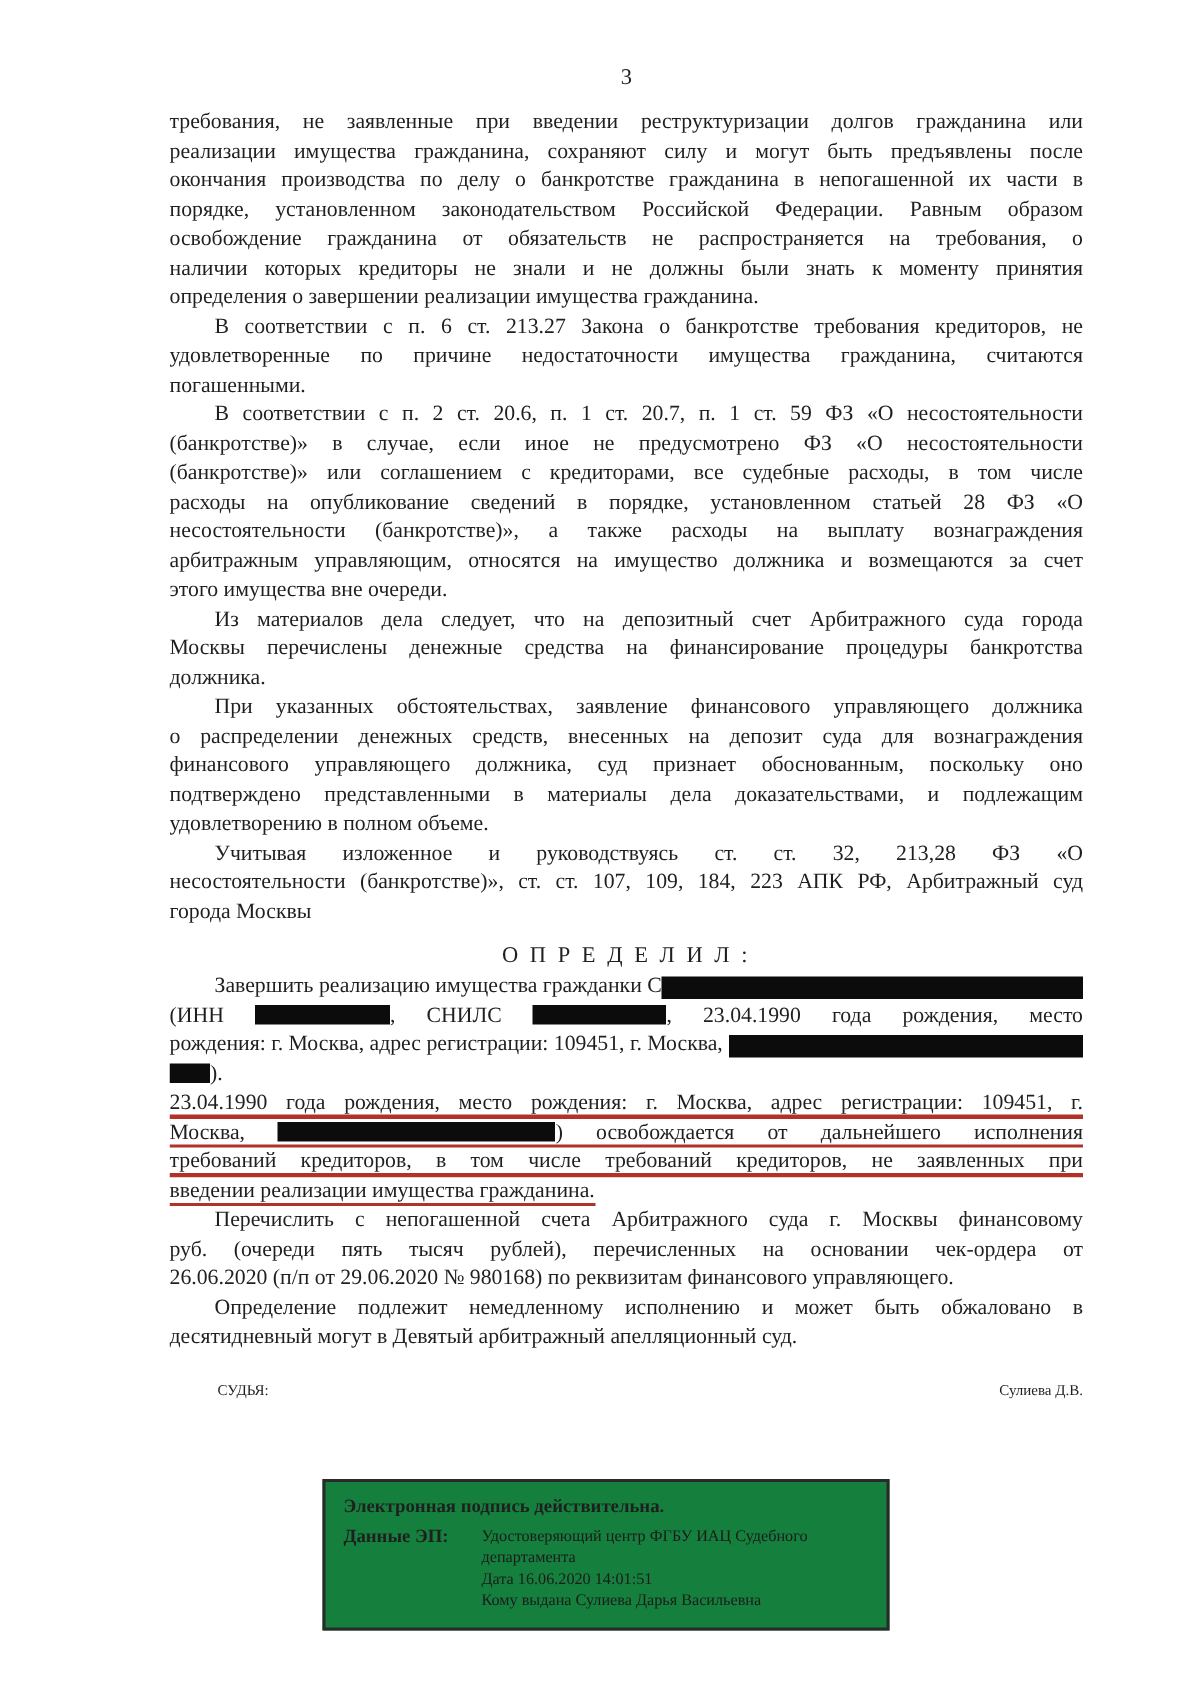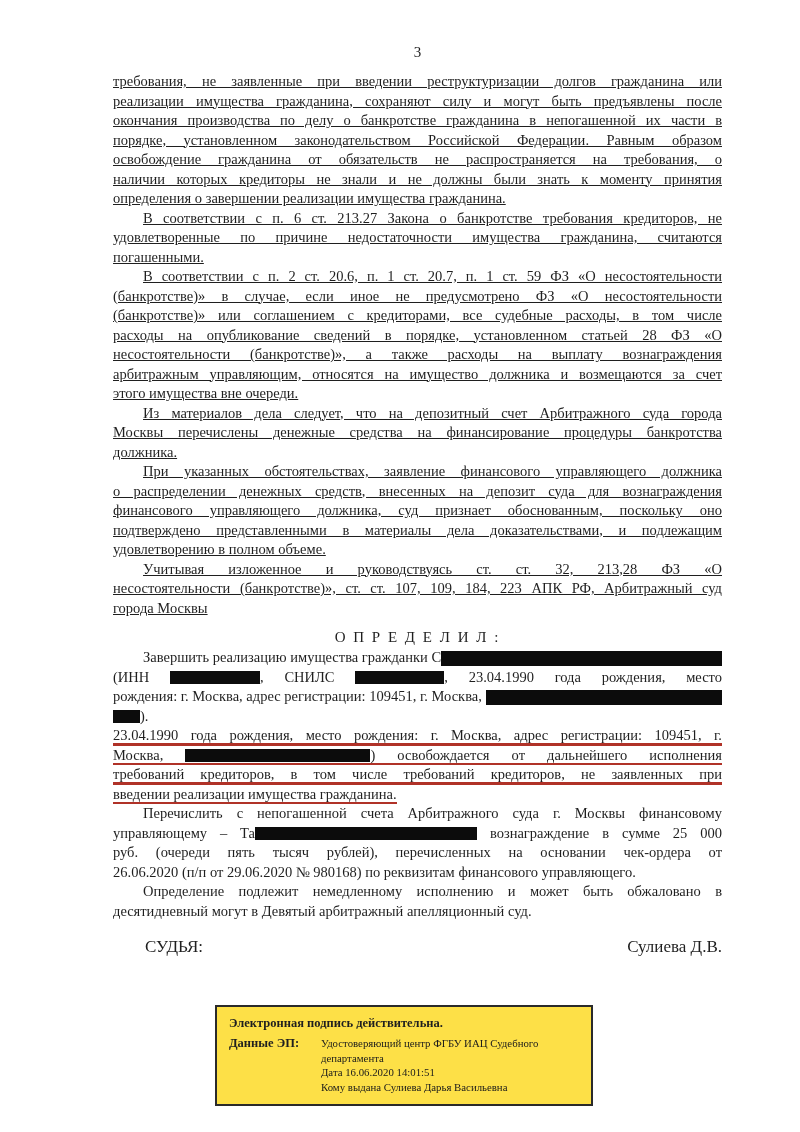--- a/index.html
+++ b/index.html
@@ -11,21 +11,21 @@
   *{margin:0;padding:0;box-sizing:border-box;}
   html,body{background:#ffffff;}
   body{
     width:800px;height:1132px;position:relative;overflow:hidden;
     font-family:"Liberation Serif","DejaVu Serif",serif;
     color:var(--ink);
   }
   .sheet{position:absolute;left:0;top:0;width:800px;height:1132px;background:#fff;}
   .column{position:absolute;left:113px;top:0;width:609px;}
   .page-number{margin-top:44px;text-align:center;font-size:15px;height:20px;}
-  .body-text{margin-top:8px;text-decoration:underline;}
+  .body-text{margin-top:8px;}
   .para{}
   .line{
     height:19.5px;line-height:19.5px;overflow:hidden;
     font-size:14.5px;
     text-align:justify;text-align-last:justify;
     white-space:normal;
   }
   .line.left{text-align-last:left;}
   .line.ind{padding-left:30px;}
   .line.flexline{display:flex;align-items:center;justify-content:flex-end;}
@@ -35,27 +35,27 @@
     vertical-align:-2px;
   }
   .flexline .bar.fill{flex:1 1 auto;height:15px;margin-top:1px;}
   .u{border-bottom:3px solid var(--red);}
   .heading{
     margin-top:8px;height:22px;line-height:22px;
     text-align:center;font-size:15px;letter-spacing:2px;
   }
   .judge-row{
     display:flex;justify-content:space-between;
-    margin-top:16px;font-size:17px;height:20px;line-height:20px;
+    margin-top:16px;font-size:10px;height:20px;line-height:20px;
   }
   .judge-row .label{padding-left:32px;}
   .stamp{
     margin-top:48px;margin-left:102px;width:378px;
     border:2px solid var(--border);
-    padding:8px 12px 10px 12px;background:#fde047;
+    padding:8px 12px 10px 12px;background:#15803d;
   }
   .stamp-title{font-size:12.5px;font-weight:bold;line-height:17px;}
   .stamp-row{display:flex;margin-top:4px;}
   .stamp-label{flex:0 0 92px;font-size:12.5px;font-weight:bold;line-height:15px;}
   .stamp-details{flex:1 1 auto;}
   .stamp-detail{font-size:10.8px;line-height:14.6px;color:#1b1b1b;}
 </style>
 </head>
 <body>
 
@@ -123,21 +123,20 @@
           <div class="line left"><span class="bar" style="width: 27px;"></span><span class="t">).</span></div>
         </div>
         <div class="para">
           <div class="line just"><span class="u"><span class="t">23.04.1990 года рождения, место рождения: г. Москва, адрес регистрации: 109451, г.</span></span></div>
           <div class="line just"><span class="u"><span class="t">Москва, </span><span class="bar" style="width: 185px;"></span><span class="t">) освобождается от дальнейшего исполнения</span></span></div>
           <div class="line just"><span class="u"><span class="t">требований кредиторов, в том числе требований кредиторов, не заявленных при</span></span></div>
           <div class="line left"><span class="u"><span class="t">введении реализации имущества гражданина.</span></span></div>
         </div>
         <div class="para">
           <div class="line just ind"><span class="t">Перечислить с непогашенной счета Арбитражного суда г. Москвы финансовому</span></div>
-          <div class="line just"><span class="t">управляющему – Та</span><span class="bar" style="width: 222px;"></span><span class="t"> вознаграждение в сумме 25 000</span></div>
           <div class="line just"><span class="t">руб. (очереди пять тысяч рублей), перечисленных на основании чек-ордера от</span></div>
           <div class="line left"><span class="t">26.06.2020 (п/п от 29.06.2020 № 980168) по реквизитам финансового управляющего.</span></div>
         </div>
         <div class="para">
           <div class="line just ind"><span class="t">Определение подлежит немедленному исполнению и может быть обжаловано в</span></div>
           <div class="line left"><span class="t">десятидневный могут в Девятый арбитражный апелляционный суд.</span></div>
         </div>
       </div>
 
     <div class="judge-row">

